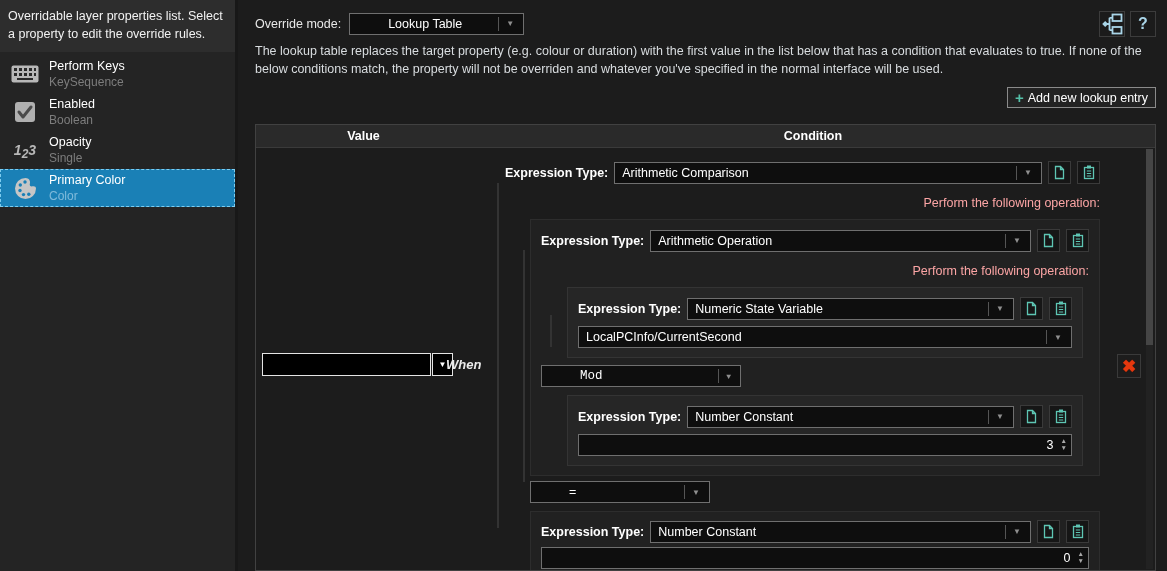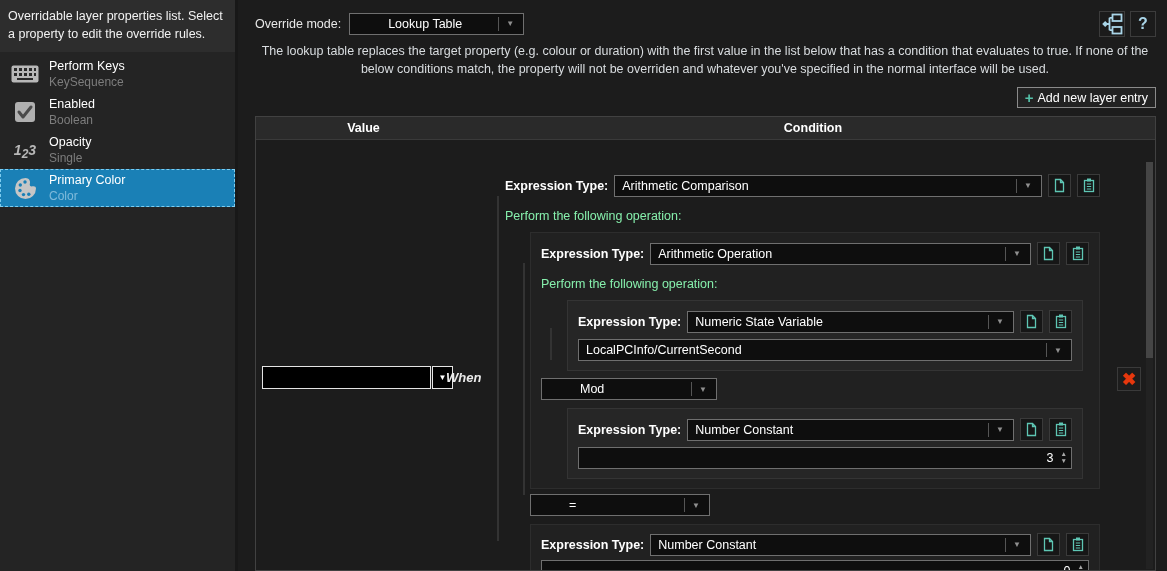--- a/index.html
+++ b/index.html
@@ -21,27 +21,27 @@
   .icon-123 .lo { position:relative; top:4px; font-size:12px; }
 
   
   .main { flex:1; display:flex; flex-direction:column; padding:0 11px 0 17px; min-width:0; }
   .topbar { display:flex; align-items:center; padding-top:7px; height:40px; }
   .topbar-label { font-size:12.5px; color:#e8e8e8; margin-right:8px; }
   .tool-btns { margin-left:auto; display:flex; gap:5px; }
   .tool-btn { width:26px; height:26px; background:#1b1b1b; border:1px solid #3c3c3c; display:flex; align-items:center; justify-content:center; cursor:pointer; }
   .help-glyph { color:#a9d5e8; font-size:16px; font-weight:bold; }
 
-  .desc { font-size:12.5px; color:#d9dde0; line-height:1.45; max-width:900px; margin-top:2px;text-align:center; }
+  .desc { font-size:12.5px; color:#d9dde0; line-height:1.45; max-width:900px; margin-top:2px; }
   .add-row { display:flex; justify-content:flex-end; margin-top:9px; }
   .add-btn { display:flex; align-items:center; gap:4px; background:#222; border:1px solid #8a8a8a; color:#fff; font-size:12.5px; height:21px; padding:0 7px; cursor:pointer; font-family:inherit; }
   .add-plus { color:#54c0a8; font-weight:bold; font-size:15px; line-height:1; }
 
   
-  .table { margin-top:8px; flex:1; border:1px solid #414141; display:flex; flex-direction:column; min-height:0;gap:21px; }
+  .table { margin-top:16px; flex:1; border:1px solid #414141; display:flex; flex-direction:column; min-height:0; }
   .thead { display:flex; height:23px; background:#2a2a2a; border-bottom:1px solid #3a3a3a; flex:0 0 23px; }
   .th { display:flex; align-items:center; justify-content:center; font-size:12.5px; font-weight:bold; color:#fff; }
   .th-value { width:215px; flex:0 0 215px; }
   .th-cond { flex:1; }
   .tbody { position:relative; flex:1; background:#1c1c1c; overflow:hidden; }
 
   
   .scrollbar { position:absolute; top:1px; bottom:1px; right:2px; width:7px; background:#222; }
   .scroll-thumb { position:absolute; top:0; left:0; right:0; height:196px; background:#454545; }
 
@@ -57,40 +57,40 @@
   .delete-glyph { color:#e6380e; font-size:17px; font-weight:bold; line-height:1; text-shadow:0 0 1px #7a1c02; }
 
   
   .cond-tree { position:absolute; left:249px; top:0; width:595px; }
   .guide { position:absolute; width:2px; background:#333; }
   .guide-a { left:-8px; top:35px; height:345px; }
   .guide-b { left:18px; top:102px; height:232px; }
 
   .expr-row { display:flex; align-items:center; gap:6px; height:23px; }
   .expr-label { font-weight:bold; font-size:12.5px; color:#fff; white-space:nowrap; }
-  .perform { font-size:12.5px; color:#86efac; height:15px; line-height:15px; }
+  .perform { font-size:12.5px; color:#fca5a5; height:15px; line-height:15px;text-align:right; }
 
   .dd { display:flex; align-items:center; background:#0e0e0e; border:1px solid #6f6f6f; height:22px; padding-left:7px; font-size:12.5px; color:#fff; flex:1; min-width:0; cursor:pointer; }
   .dd-text { flex:1; white-space:nowrap; overflow:hidden; }
   .dd-sep { width:1px; height:14px; background:#555; margin-right:7px; flex:0 0 1px; }
   .dd-arr { color:#8f8f8f; font-size:8px; padding-right:9px; }
   .dd-fixed { flex:none;padding-left:38px; }
 
   .mini-btn { width:23px; height:23px; flex:0 0 23px; background:#161616; border:1px solid #3a3a3a; display:flex; align-items:center; justify-content:center; padding:0; cursor:pointer; }
 
   .panel1 { position:relative; background:#212121; border:1px solid #2d2d2d; margin-left:25px; padding:9px 10px; }
   .panel2 { position:relative; background:#262626; border:1px solid #343434; margin-left:26px; margin-right:6px; padding:9px 10px; }
   .guide-c { left:19px; top:95px; height:32px; }
 
   .mt12 { margin-top:12px; } .mt8 { margin-top:8px; } .mt7 { margin-top:7px; } .mt6 { margin-top:6px; } .mt5 { margin-top:5px; } .mt4 { margin-top:4px; } .mt13 { margin-top:13px; }
 
   .spinner { display:flex; align-items:center; justify-content:flex-end; background:#0e0e0e; border:1px solid #6f6f6f; height:22px; padding:0 4px 0 8px; font-size:12.5px; color:#fff; }
   .spin-arrows { display:flex; flex-direction:column; font-size:6.5px; color:#a8a8a8; line-height:1.05; margin-left:7px; cursor:pointer; }
 
-  .w200 { width:176px; } .w180 { width:180px; }
+  .w200 { width:200px;font-family:Liberation Mono, monospace; } .w180 { width:180px; }
 </style>
 </head>
 <body>
 
 <div class="app">
 
   <aside class="sidebar">
     <div class="sidebar-header">Overridable layer properties list. Select a property to edit the override rules.</div>
     <div class="side-items">
 
@@ -190,21 +190,21 @@
           <span class="help-glyph">?</span>
         </div>
       </div>
     </div>
 
     <p class="desc">The lookup table replaces the target property (e.g. colour or duration) with the first value in the list below that has a condition that evaluates to true. If none of the below conditions match, the property will not be overriden and whatever you've specified in the normal interface will be used.</p>
 
     <div class="add-row">
       <button class="add-btn">
         <span class="add-plus">+</span>
-        <span>Add new layer entry</span>
+        <span>Add new lookup entry</span>
       </button>
     </div>
 
     <div class="table">
       <div class="thead">
         <div class="th th-value">Value</div>
         <div class="th th-cond">Condition</div>
       </div>
 
       <div class="tbody">

